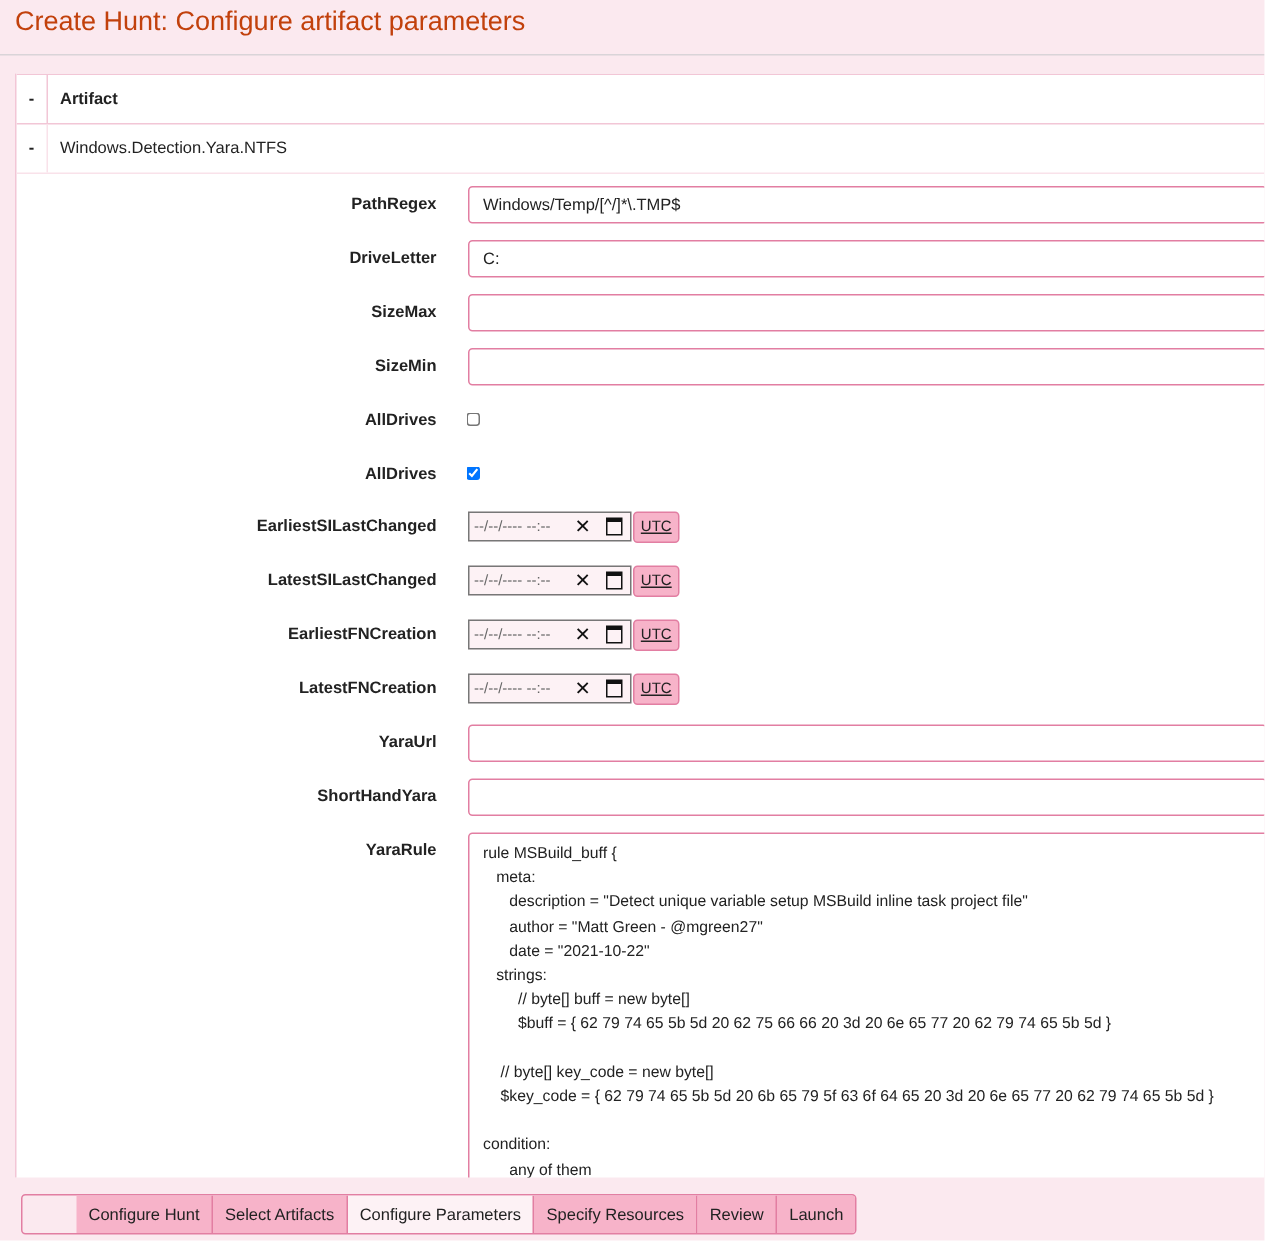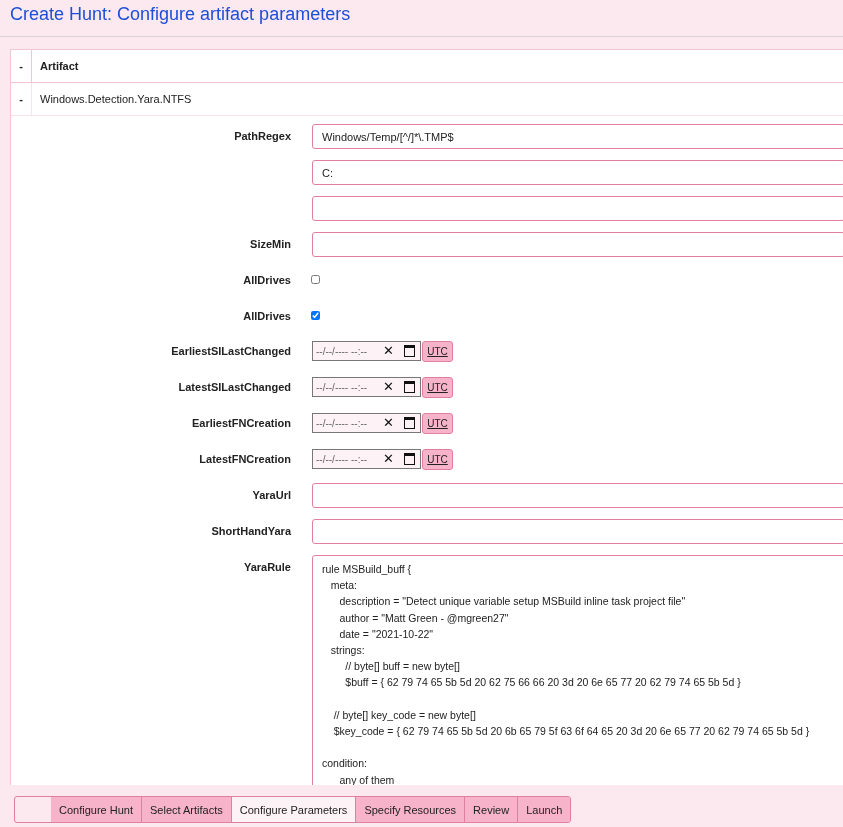--- a/index.html
+++ b/index.html
@@ -10,21 +10,21 @@
     font-family: "Liberation Sans", sans-serif;
     color: #222;
     position: relative;
   }
   .header {
     height: 37px;
     border-bottom: 1px solid #d9d4d8;
     padding: 4px 0 0 10px;
   }
   .header h1 {
-    margin: 0; font-size: 18px; font-weight: normal; color: #1d4ed8;
+    margin: 0; font-size: 18px; font-weight: normal; color: #c2410c;
   }
   .panel {
     position: absolute; left: 10px; top: 49px; right: 0; height: 736px;
     background: #fff;
     border-left: 1px solid #f2c6d6;
     overflow: hidden;
   }
   .row-head {
     display: flex; height: 34px;
     border-top: 1px solid #f2c6d6;
@@ -118,24 +118,26 @@
   </div>
 
   <div class="params">
 
     <div class="param" style="top:8px">
       <div class="plabel">PathRegex</div>
       <input class="pinput" type="text" value="Windows/Temp/[^/]*\.TMP$" style="">
     </div>
 
     <div class="param" style="top:44px">
+      <div class="plabel">DriveLetter</div>
       <input class="pinput" type="text" value="C:" style="">
     </div>
 
     <div class="param" style="top:80px">
+      <div class="plabel">SizeMax</div>
       <input class="pinput" type="text" value="" style="">
     </div>
 
     <div class="param" style="top:116px">
       <div class="plabel">SizeMin</div>
       <input class="pinput" type="text" value="" style="">
     </div>
 
     <div class="param" style="top:152px">
       <div class="plabel">AllDrives</div>

